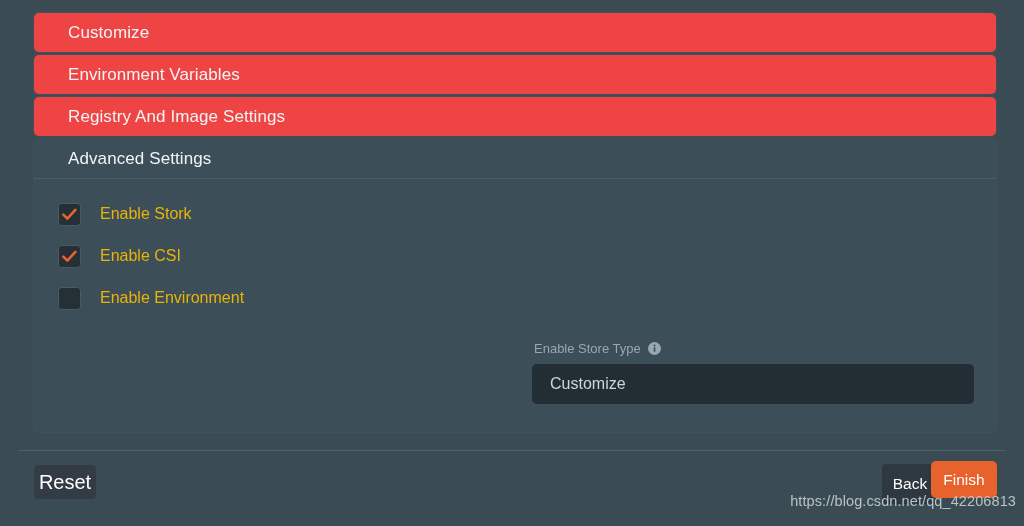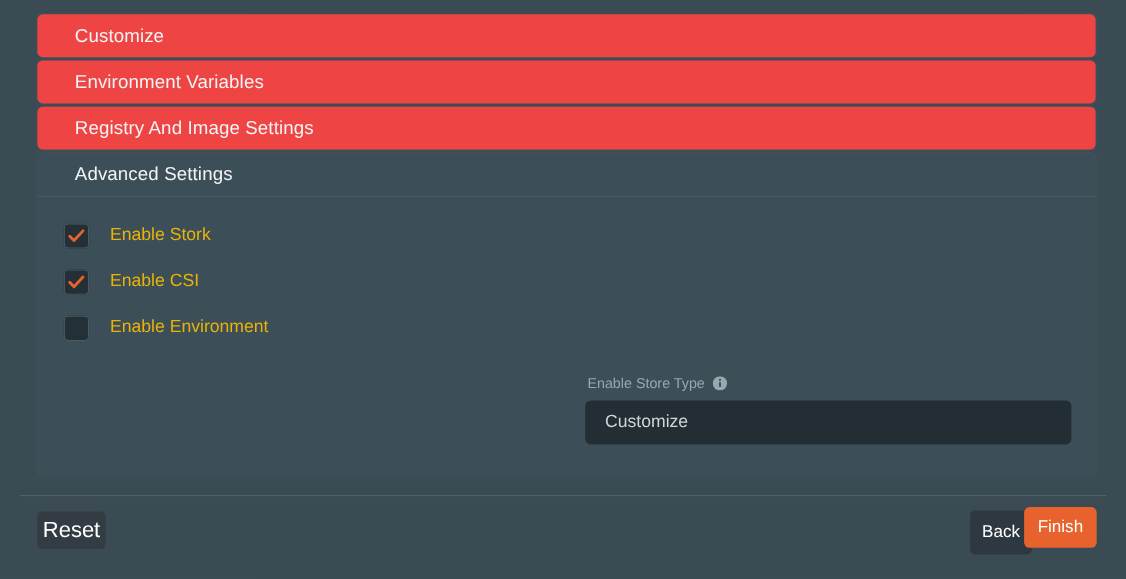--- a/index.html
+++ b/index.html
@@ -286,14 +286,15 @@
   </div>
 
   <div class="btn btn-back">
     <span>Back</span>
   </div>
 
   <div class="btn btn-finish">
     <span>Finish</span>
   </div>
 
+  <div class="watermark">https://blog.csdn.net/qq_42206813</div>
 
 </div>
 
 </body></html>

